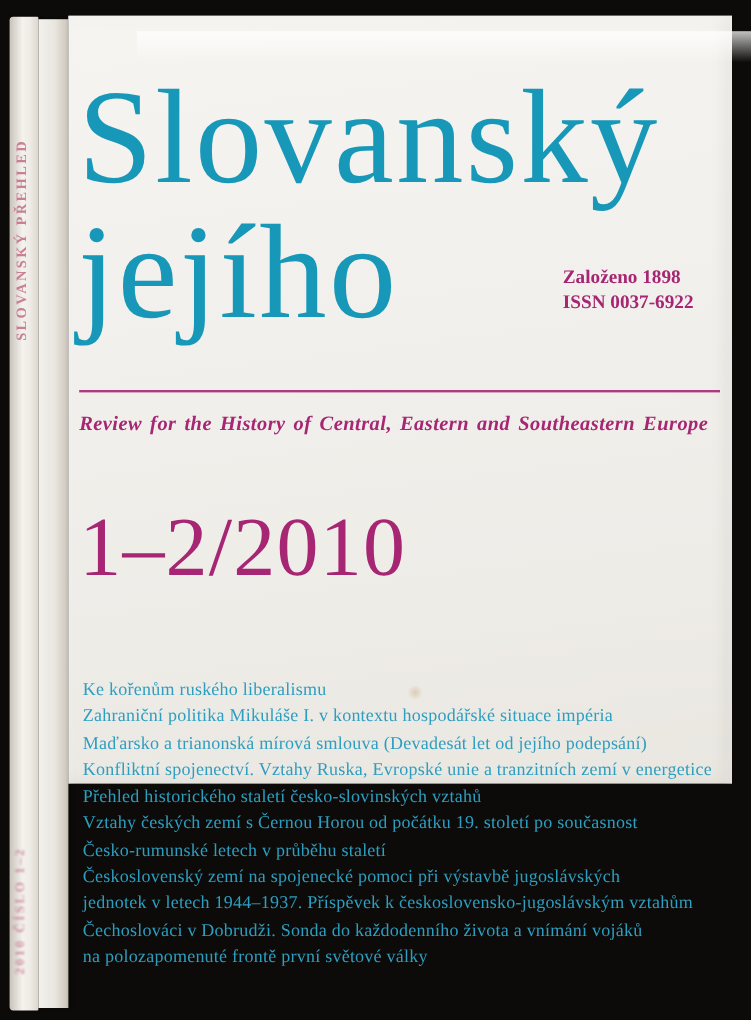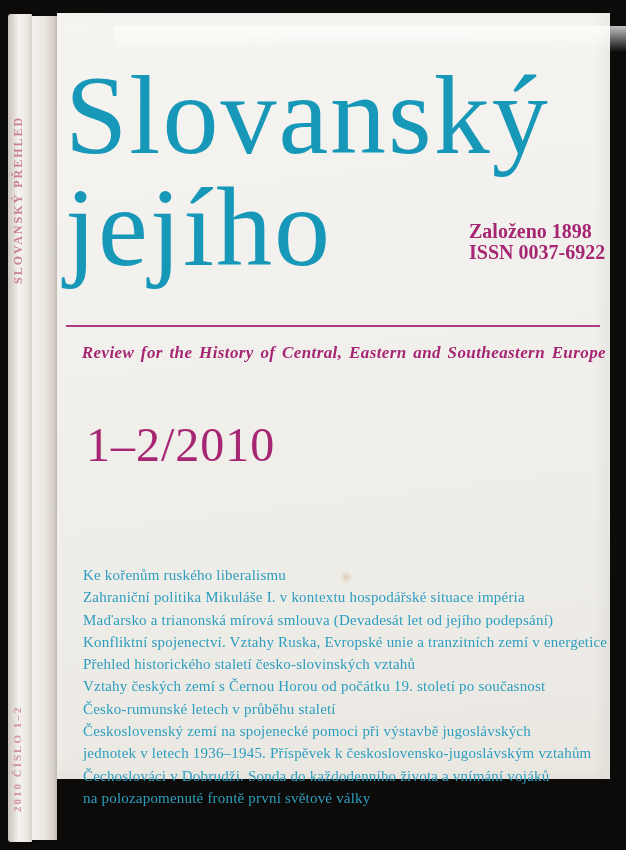--- a/index.html
+++ b/index.html
@@ -32,55 +32,55 @@
   .spine-title{top:60px;font-size:12px;height:210px;filter:blur(.6px);}
   .spine-issue{top:548px;font-size:11px;height:250px;opacity:.65;filter:blur(.7px);}
   
   .page-edge{
     position:absolute;left:32px;top:16px;bottom:10px;width:25px;
     background:linear-gradient(to right,#f3f1ec 0%,#e9e6df 55%,#d2ccc2 90%,#bfb8ac 100%);
     box-shadow:2px 0 3px rgba(0,0,0,.35);
   }
   
   .cover{
-    position:absolute;left:57px;top:13px;width:553px;height:766px;
+    position:absolute;left:57px;top:13px;width:553px;height:640px;
     background:
       linear-gradient(173deg, #f6f4f0 0%, #f2f0ec 40%, #eeece7 75%, #eae7e1 100%);
     box-shadow:inset -6px 0 14px rgba(0,0,0,.06), inset 0 4px 8px rgba(255,255,255,.5);
   }
   .title-line{
     position:absolute;left:8px;
     color:var(--teal);
     font-size:112px;line-height:1;letter-spacing:2px;font-weight:400;
     white-space:nowrap;
   }
   .title-1{top:46px;}
   .title-2{top:158px;}
   .meta{
     position:absolute;left:412px;top:208px;
-    color:var(--magenta);font-weight:bold;font-size:20px;line-height:21px;
+    color:var(--magenta);font-weight:bold;font-size:16px;line-height:21px;
     white-space:nowrap;
   }
   .rule{
     position:absolute;left:9px;top:312px;width:534px;height:2px;
     background:var(--magenta);border:none;margin:0;opacity:.9;
   }
   .subtitle{
     position:absolute;left:9px;top:330px;width:540px;
     color:var(--magenta);font-weight:bold;font-style:italic;
-    font-size:17px;letter-spacing:.4px;word-spacing:2px;white-space:nowrap;text-align:right;
+    font-size:17px;letter-spacing:.4px;word-spacing:2px;white-space:nowrap;
   }
   .issue-number{
     position:absolute;left:9px;top:404px;
-    color:var(--magenta);font-size:48px;letter-spacing:1px;white-space:nowrap;margin-left:20px;
+    color:var(--magenta);font-size:70px;letter-spacing:1px;white-space:nowrap;
   }
   .articles{
     position:absolute;left:12px;top:551px;width:536px;
     color:var(--teal-list);
-    font-size:15px;line-height:22.3px;letter-spacing:.2px;margin-left:14px;
+    font-size:15px;line-height:22.3px;letter-spacing:.2px;
   }
   .article-line{white-space:nowrap;}
   
   .stain{
     position:absolute;left:282px;top:558px;width:14px;height:12px;border-radius:50%;
     background:radial-gradient(circle,rgba(190,150,90,.35),rgba(190,150,90,0) 70%);
   }
   .top-page-sliver{
     position:absolute;left:57px;top:13px;width:553px;height:26px;
     background:linear-gradient(to bottom,rgba(255,255,255,.75),rgba(255,255,255,0));
@@ -119,19 +119,19 @@
 
     <div class="articles">
       <div class="article-line">Ke kořenům ruského liberalismu</div>
       <div class="article-line">Zahraniční politika Mikuláše I. v kontextu hospodářské situace impéria</div>
       <div class="article-line">Maďarsko a trianonská mírová smlouva (Devadesát let od jejího podepsání)</div>
       <div class="article-line">Konfliktní spojenectví. Vztahy Ruska, Evropské unie a tranzitních zemí v energetice</div>
       <div class="article-line">Přehled historického staletí česko-slovinských vztahů</div>
       <div class="article-line">Vztahy českých zemí s Černou Horou od počátku 19. století po současnost</div>
       <div class="article-line">Česko-rumunské letech v průběhu staletí</div>
       <div class="article-line">Československý zemí na spojenecké pomoci při výstavbě jugoslávských</div>
-      <div class="article-line">jednotek v letech 1936–1945. Příspěvek k československo-jugoslávským vztahům</div>
+      <div class="article-line">jednotek v letech 1944–1937. Příspěvek k československo-jugoslávským vztahům</div>
       <div class="article-line">Čechoslováci v Dobrudži. Sonda do každodenního života a vnímání vojáků</div>
       <div class="article-line">na polozapomenuté frontě první světové války</div>
     </div>
   </div>
 
 </div>
 
 </body></html>

